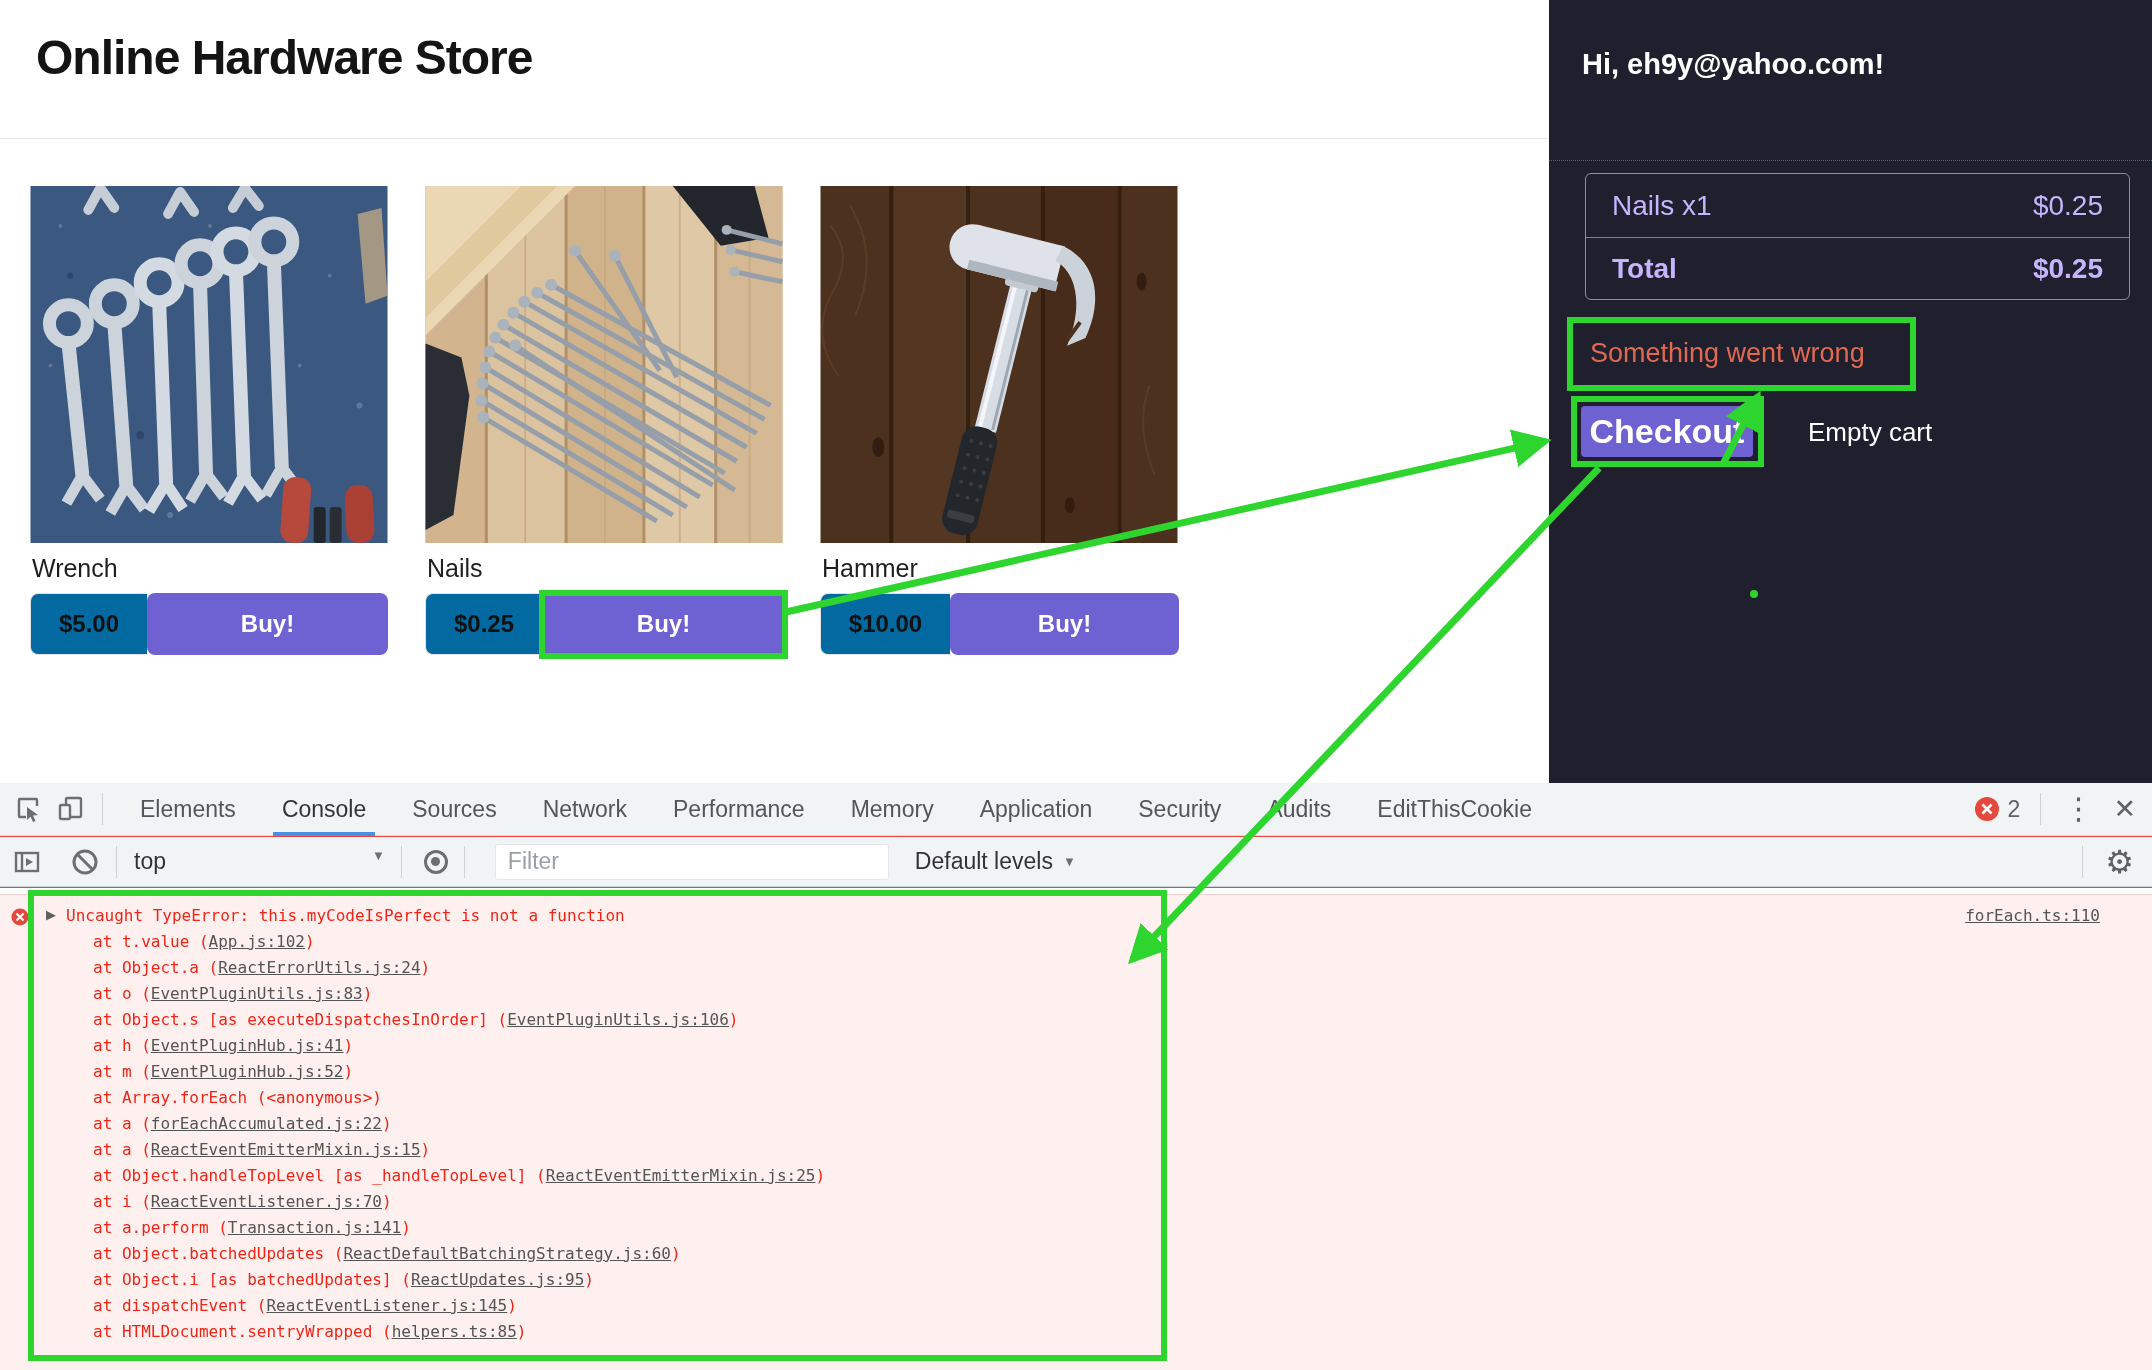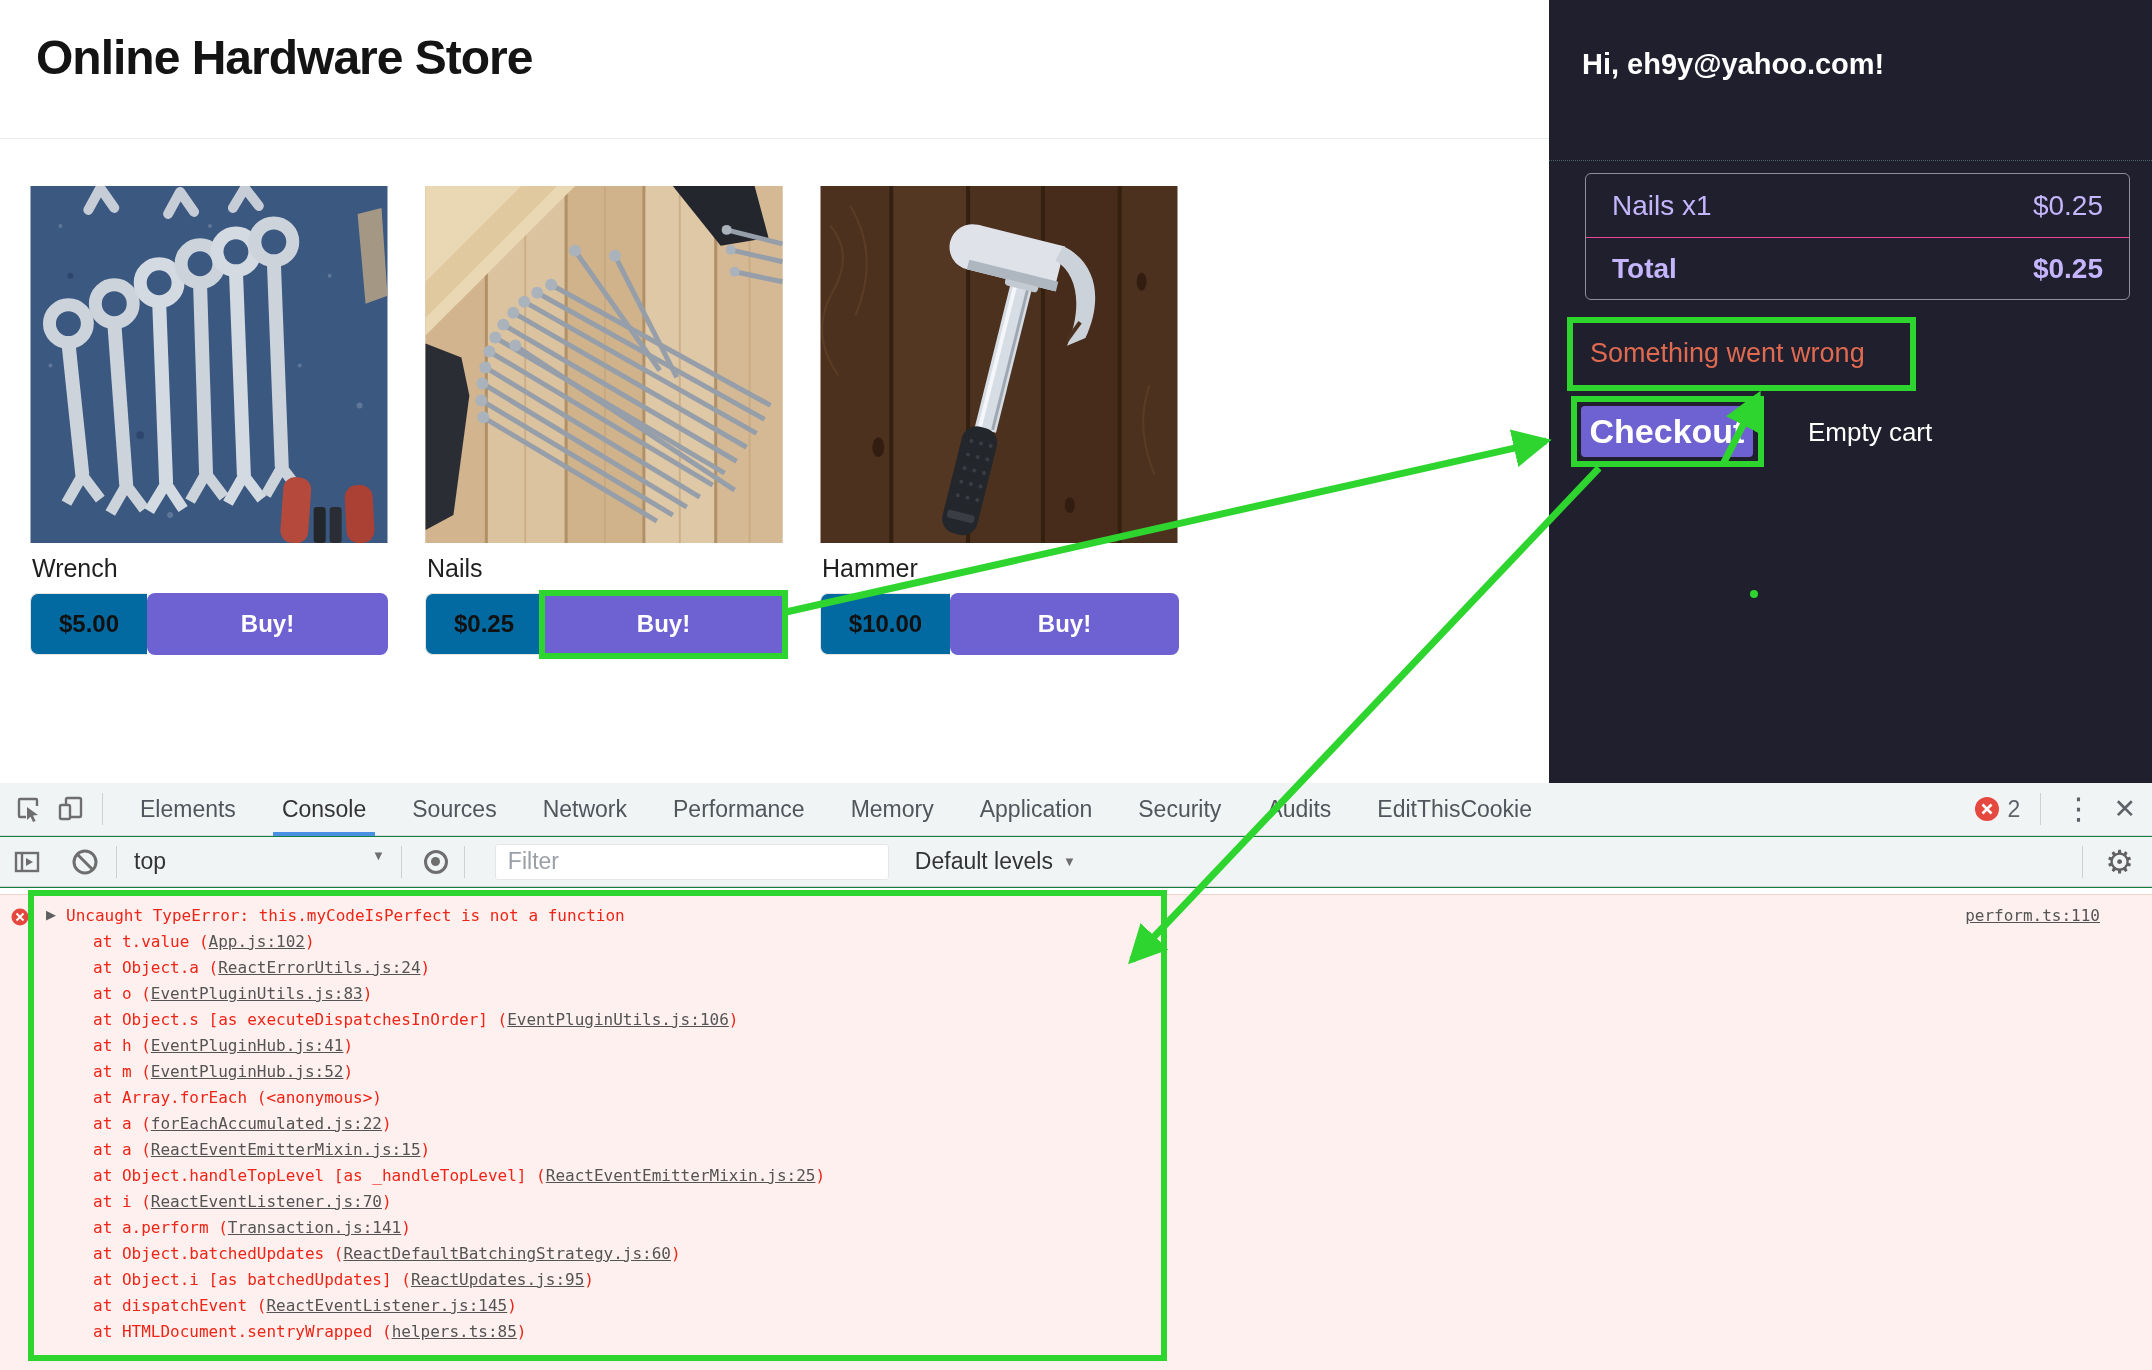--- a/index.html
+++ b/index.html
@@ -34,21 +34,21 @@
               padding:0 26px; font-size:28px; }
   .cart-row.total { border-top:1px solid #ec4899; font-weight:bold; }
   .cart-error { position:absolute; left:41px; top:338px; font-size:27px; color:#e06a50; }
   .checkout-btn { position:absolute; left:32px; top:406px; width:172px; height:51px;
                   background:#6e61d1; border:none; border-radius:4px; color:#fff;
                   font-size:34px; font-weight:bold; font-family:inherit; cursor:pointer; }
   .empty-cart { position:absolute; left:259px; top:417px; font-size:26px; color:#fff;
                 background:none; border:none; font-family:inherit; cursor:pointer; }
 
   
-  .devtools { position:absolute; left:0; top:783px; width:2152px; height:587px; background:#15803d; }
+  .devtools { position:absolute; left:0; top:783px; width:2152px; height:587px; background:#ef4444; }
   .tabbar { position:absolute; left:0; top:0; width:2152px; height:53px; background:#f1f4f5;
             border-bottom:1px solid #d8dcde; display:flex; align-items:center; }
   .tb-icon { width:30px; height:30px; margin-left:13px; display:flex; align-items:center;
              justify-content:center; cursor:pointer; }
   .vdiv { width:1px; height:32px; background:#ccd1d4; margin:0 0 0 16px; }
   .tabs { display:flex; height:53px; margin-left:14px; }
   .tab { height:53px; display:flex; align-items:center; padding:0 23px; font-size:23px;
          color:#50565b; cursor:pointer; position:relative; }
   .tab.active { color:#333; }
   .tab.active::after { content:""; position:absolute; left:14px; right:14px; bottom:0;
@@ -438,21 +438,21 @@
               <div class="stack-line"><span>at a (</span><a class="console-link">ReactEventEmitterMixin.js:15</a><span>)</span></div>
               <div class="stack-line"><span>at Object.handleTopLevel [as _handleTopLevel] (</span><a class="console-link">ReactEventEmitterMixin.js:25</a><span>)</span></div>
               <div class="stack-line"><span>at i (</span><a class="console-link">ReactEventListener.js:70</a><span>)</span></div>
               <div class="stack-line"><span>at a.perform (</span><a class="console-link">Transaction.js:141</a><span>)</span></div>
               <div class="stack-line"><span>at Object.batchedUpdates (</span><a class="console-link">ReactDefaultBatchingStrategy.js:60</a><span>)</span></div>
               <div class="stack-line"><span>at Object.i [as batchedUpdates] (</span><a class="console-link">ReactUpdates.js:95</a><span>)</span></div>
               <div class="stack-line"><span>at dispatchEvent (</span><a class="console-link">ReactEventListener.js:145</a><span>)</span></div>
               <div class="stack-line"><span>at HTMLDocument.sentryWrapped (</span><a class="console-link">helpers.ts:85</a><span>)</span></div>
             </div>
         </div>
-        <a class="src-link">perform.ts:110</a>
+        <a class="src-link">forEach.ts:110</a>
       </div>
     </div>
   </div>
 
   <svg class="annotations" viewBox="0 0 2152 1370">
     <defs>
       <marker id="ah" viewBox="0 0 10 10" refX="8.5" refY="5" markerWidth="5.5" markerHeight="5.5" orient="auto">
         <path d="M0,0 L10,5 L0,10 z" fill="#2ed52e"></path>
       </marker>
     </defs>

